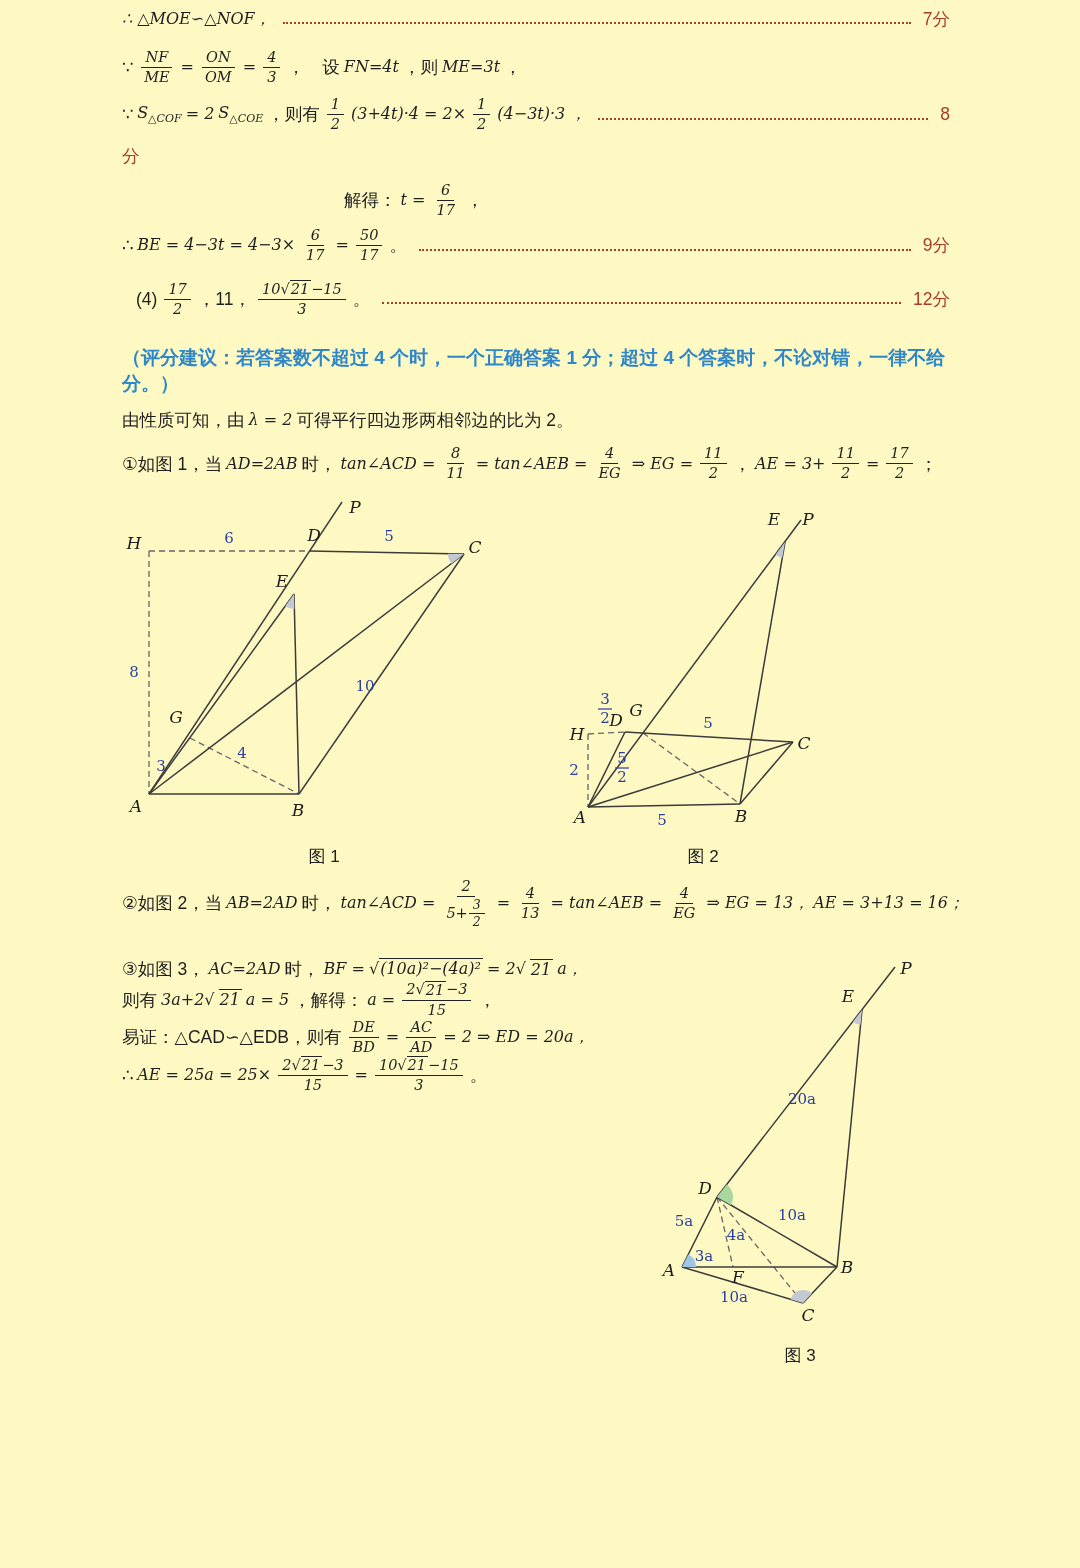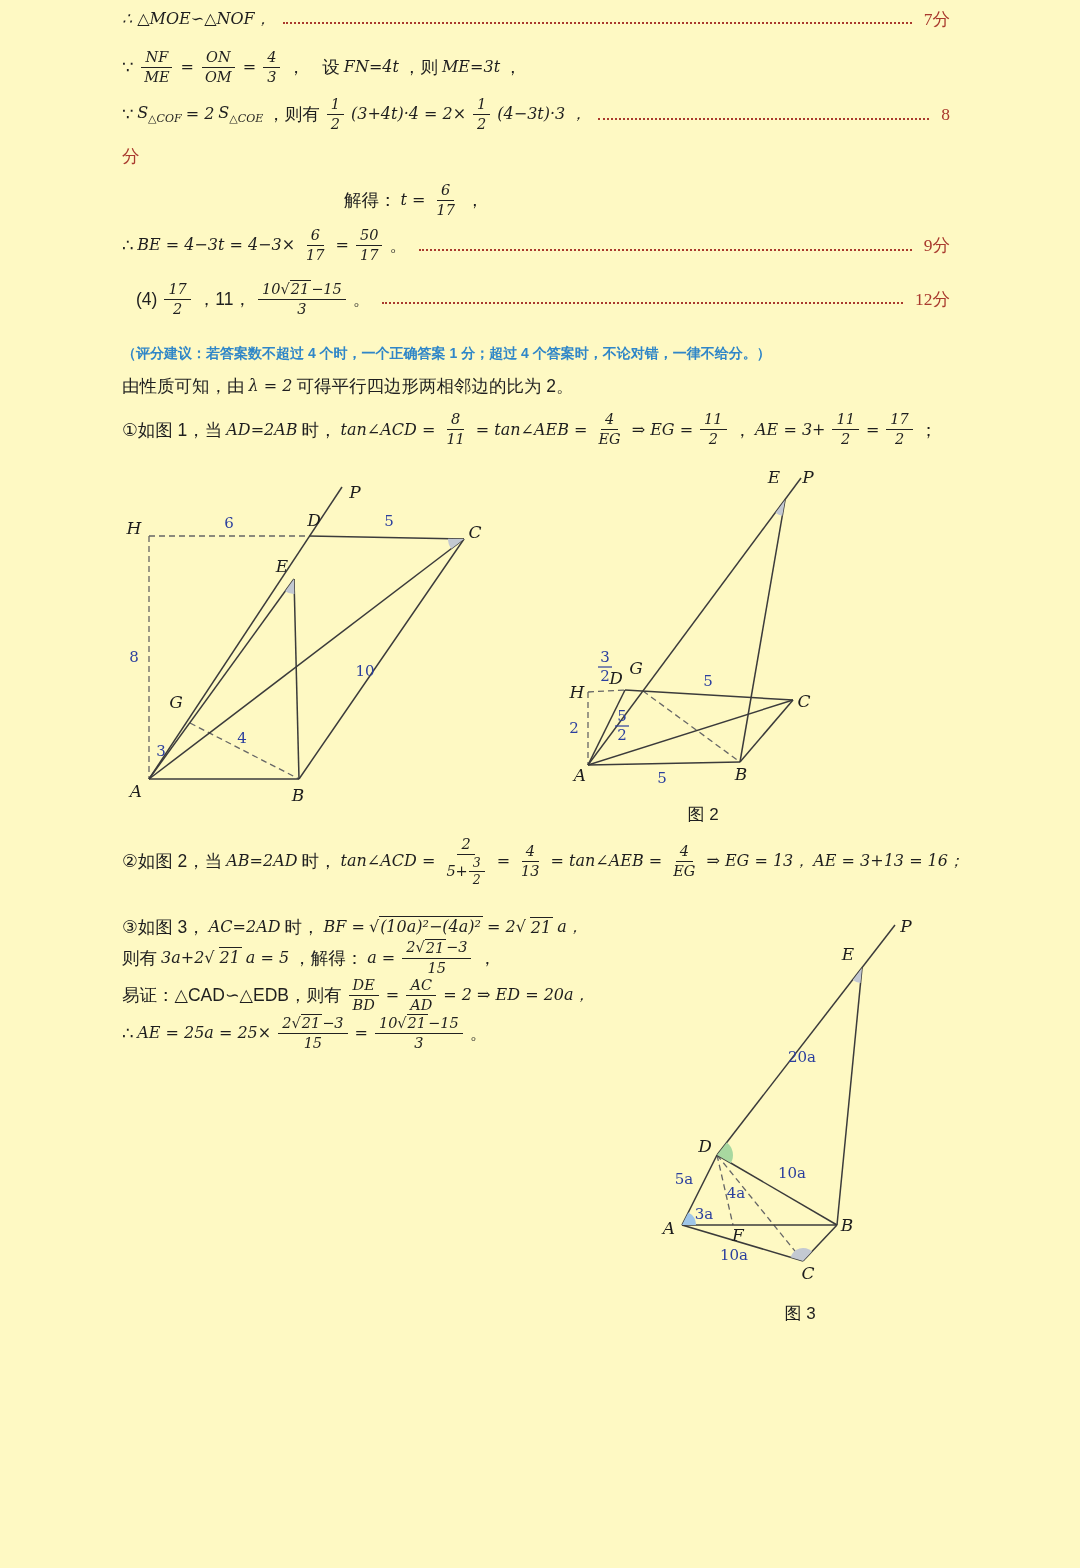--- a/index.html
+++ b/index.html
@@ -18,23 +18,23 @@
           line-height:1.18; margin:0 3px; }
   .frac .num { padding:0 4px 1px; border-bottom:1.4px solid #222; }
   .frac .den { padding:1px 4px 0; }
   .num-row, .den-row { display:inline-flex; align-items:center; }
   .den-row { align-items:center; }
   .frac .frac { font-size:12.5px; margin:0 1px; }
   .rad { border-top:1.4px solid #222; padding:0 2px 0 1px; }
 
   .leader { flex:1 1 auto; min-width:24px; border-bottom:2.6px dotted #a93a2e;
             height:1px; margin:0 8px; position:relative; top:4px; }
-  .score { color:#a93a2e; white-space:nowrap; font-size:17.5px;font-family:Liberation Serif, serif; }
+  .score { color:#a93a2e; white-space:nowrap; font-size:17.5px; }
   .red   { color:#a93a2e; }
-  .note  { color:#2f86c8; font-weight:bold; font-size:14px; margin-top:26px; }
+  .note  { color:#2f86c8; font-weight:bold; font-size:19px; margin-top:26px; }
   .bold  { font-weight:bold; }
   .indent1 { margin-left:222px; }
   .indent2 { margin-left:14px; }
 
   .fig-row { display:flex; gap:24px; margin-top:16px; margin-left:-8px; align-items:flex-end; }
   figure { margin:0; }
   figcaption { text-align:center; font-size:17px; color:#1f1f1f; margin-top:4px; }
 
   .solid { stroke:#3b3b3b; stroke-width:1.5; fill:none; }
   .dash  { stroke:#666; stroke-width:1.3; stroke-dasharray:6 4; fill:none; }
@@ -220,20 +220,21 @@
         <text class="pt" x="62" y="224" text-anchor="middle">G</text>
         <text class="pt" x="22" y="313" text-anchor="middle">A</text>
         <text class="pt" x="184" y="317" text-anchor="middle">B</text>
         <text class="num-lbl" x="115" y="44" text-anchor="middle">6</text>
         <text class="num-lbl" x="275" y="42" text-anchor="middle">5</text>
         <text class="num-lbl" x="20" y="178" text-anchor="middle">8</text>
         <text class="num-lbl" x="251" y="192" text-anchor="middle">10</text>
         <text class="num-lbl" x="47" y="272" text-anchor="middle">3</text>
         <text class="num-lbl" x="128" y="259" text-anchor="middle">4</text>
       </svg>
+      <figcaption>图 1</figcaption>
     </figure>
 
     <figure>
       <svg width="290" height="330" viewBox="0 0 290 330">
         <line class="dash" x1="30" y1="227" x2="67" y2="225"></line>
         <line class="dash" x1="30" y1="227" x2="30" y2="300"></line>
         <line class="dash" x1="85" y1="226" x2="182" y2="297"></line>
         <line class="solid" x1="30" y1="300" x2="182" y2="297"></line>
         <line class="solid" x1="67" y1="225" x2="235" y2="235"></line>
         <line class="solid" x1="30" y1="300" x2="67" y2="225"></line>

